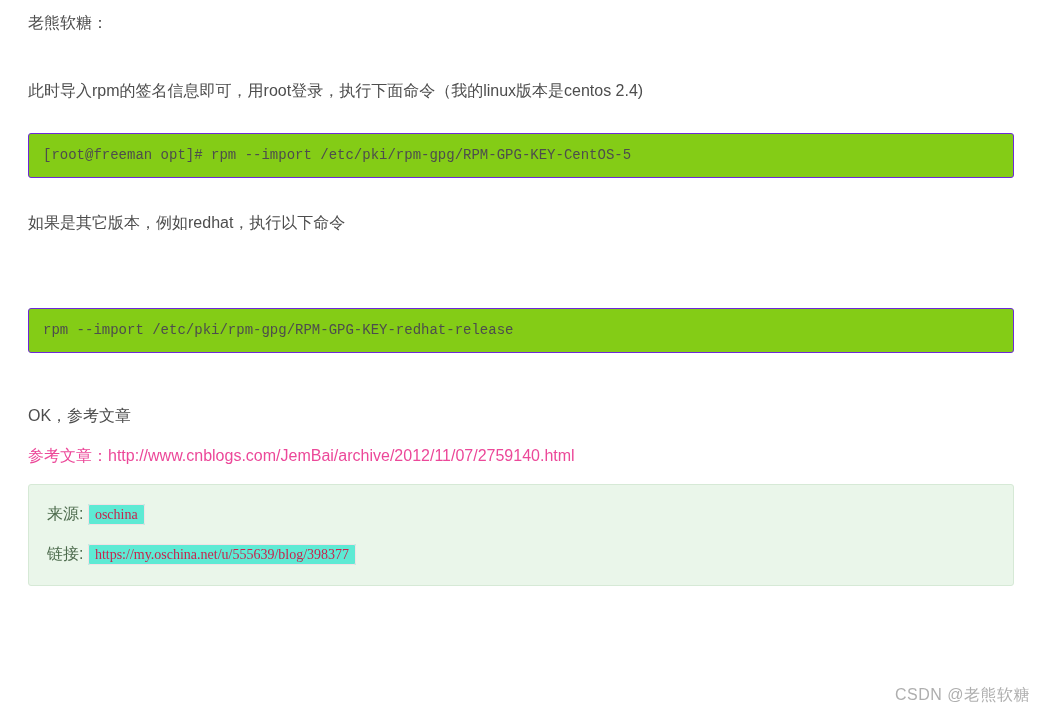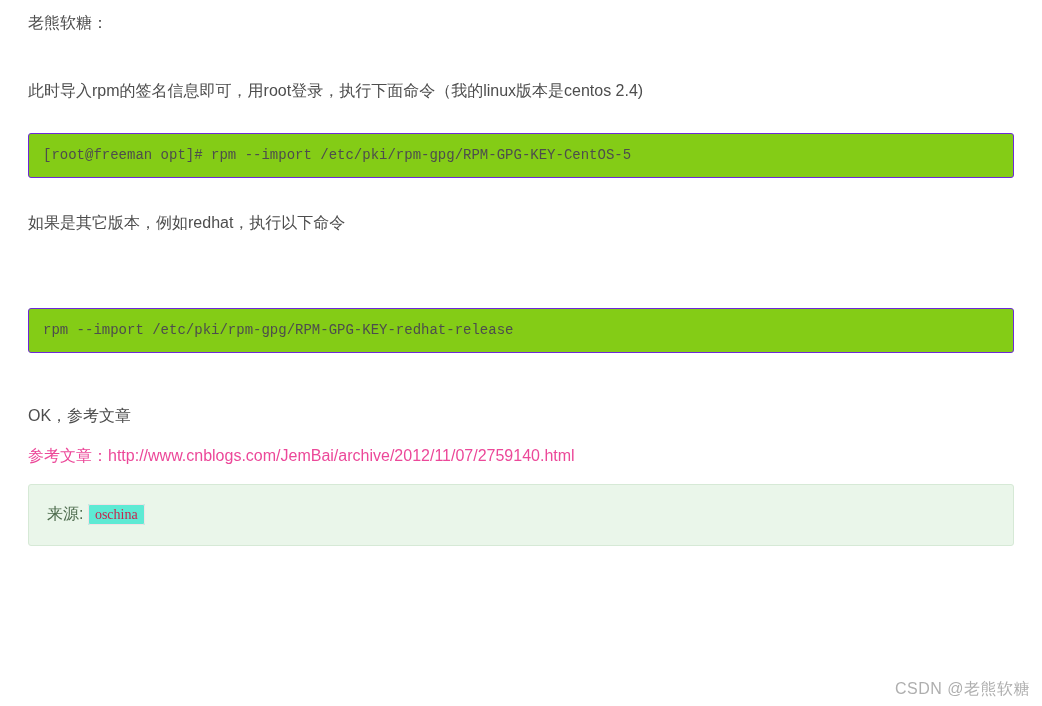--- a/index.html
+++ b/index.html
@@ -60,21 +60,21 @@
       background: #5eead4;
       color: #c7254e;
       padding: 2px 6px;
       border-radius: 2px;
       font-size: 14px;
       border: 1px solid #f2e2e5;
     }
     .watermark {
       position: absolute;
       right: 12px;
-      bottom: 6px;
+      bottom: 0;
       font-size: 16px;
       color: rgba(120,120,120,0.6);
       font-family: -apple-system, "Microsoft YaHei", sans-serif;
       letter-spacing: 0.5px;
     }
   </style>
 </head>
 <body>
 
 <div class="text-line">老熊软糖：</div>
@@ -89,15 +89,19 @@
 <div class="spacer-5"></div>
 <div class="text-line">OK，参考文章</div>
 <div class="spacer-6"></div>
 <div class="ref-line">参考文章：http://www.cnblogs.com/JemBai/archive/2012/11/07/2759140.html</div>
 
 <div class="source-box">
   <div class="source-row">
     <span>来源: </span>
     <span class="inline-code">oschina</span>
   </div>
+  <div class="source-row">
+    <span>链接: </span>
+    <span class="inline-code">https://my.oschina.net/u/555639/blog/398377</span>
+  </div>
 </div>
 
 <div class="watermark">CSDN @老熊软糖</div>
 
 </body></html>

